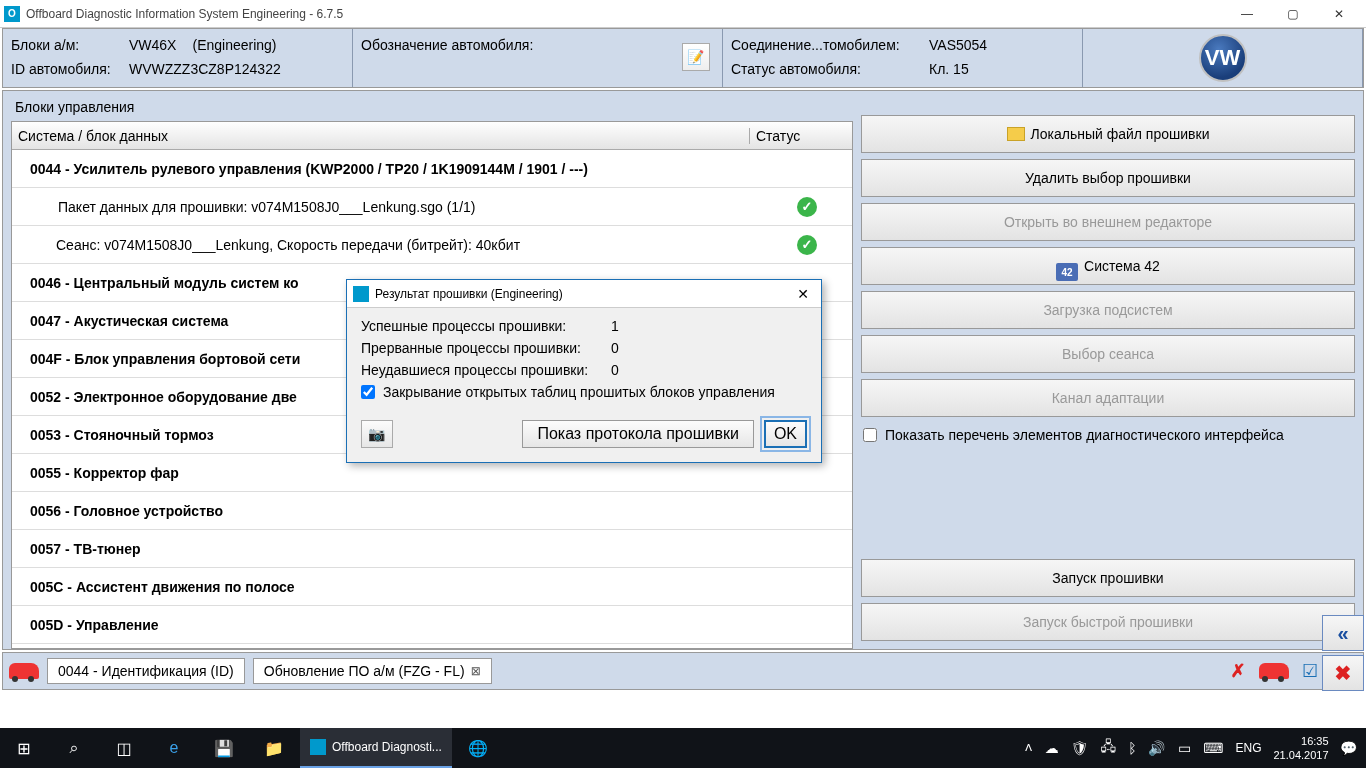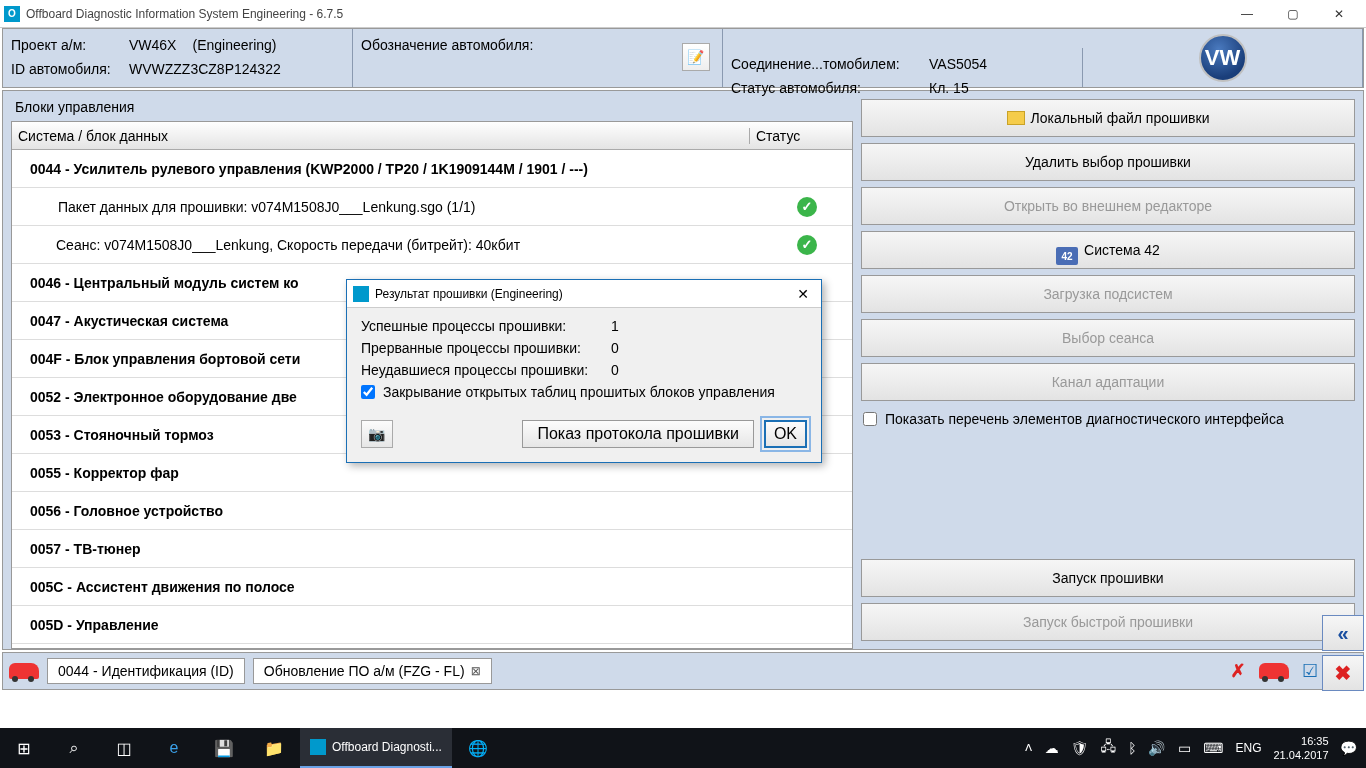--- a/index.html
+++ b/index.html
@@ -9,42 +9,42 @@
 .titlebar .app-icon { width: 16px; height: 16px; background: #0099cc; margin-right: 6px; display: inline-flex; align-items: center; justify-content: center; color: #fff; font-size: 10px; font-weight: bold; }
 .titlebar .title { font-size: 12px; color: #444; flex: 1; }
 .titlebar .winbtn { width: 46px; height: 28px; display: flex; align-items: center; justify-content: center; font-size: 12px; color: #333; }
 
 .header { height: 60px; background: #cfdaea; display: flex; border: 1px solid #999; margin: 0 2px; }
 .header-cell { border-right: 1px solid #8a99b0; padding: 4px 8px; font-size: 14px; color: #000; }
 .header-cell .row { display: flex; gap: 8px; line-height: 24px; }
 .header-cell .label { min-width: 110px; }
 .header-c1 { width: 350px; }
 .header-c2 { width: 370px; position: relative; }
-.header-c3 { width: 360px; margin-top: 19px; }
+.header-c3 { width: 360px; }
 .header-c4 { flex: 1; display: flex; align-items: center; justify-content: center; }
 .note-icon { position: absolute; right: 12px; top: 14px; width: 28px; height: 28px; background: linear-gradient(#fff,#eee); border: 1px solid #aaa; display: flex; align-items: center; justify-content: center; }
 
 .vw-logo { width: 48px; height: 48px; border-radius: 50%; background: radial-gradient(circle at 40% 30%, #4a7abf 0%, #1a3e7a 70%); border: 2px solid #c0c0c0; display: flex; align-items: center; justify-content: center; color: #fff; font-weight: bold; font-size: 22px; }
 
 .main-area { display: flex; margin: 2px; height: 560px; border: 1px solid #999; background: #cfdaea; }
 .main-left { flex: 1; padding: 8px 0 0 8px; display: flex; flex-direction: column; }
 .section-title { font-size: 14px; color: #000; margin-bottom: 6px; padding-left: 4px; }
 .table-wrap { background: #fff; border: 1px solid #999; flex: 1; overflow: hidden; margin-right: 4px; }
 .thead { display: flex; background: linear-gradient(#fefefe, #e4e4e4); border-bottom: 1px solid #aaa; font-size: 14px; height: 28px; align-items: center; }
 .thead .col1 { flex: 1; padding-left: 6px; }
 .thead .col2 { width: 103px; border-left: 1px solid #aaa; padding-left: 6px; }
 .tbody .trow { display: flex; border-bottom: 1px solid #ddd; font-size: 14px; min-height: 38px; align-items: center; }
 .tbody .trow .c1 { flex: 1; padding-left: 18px; }
 .tbody .trow .c2 { width: 90px; display: flex; justify-content: center; }
 .tbody .trow.bold .c1 { font-weight: bold; padding-left: 18px; }
 .tbody .trow.sub .c1 { padding-left: 46px; }
 .tbody .trow.sub2 .c1 { padding-left: 44px; }
 .ok-icon { width: 20px; height: 20px; border-radius: 50%; background: #3bb54a; display: flex; align-items: center; justify-content: center; color: #fff; font-size: 13px; font-weight: bold; }
 
-.main-right { width: 506px; padding: 8px 8px 8px 4px; display: flex; flex-direction: column; gap: 6px; }
+.main-right { width: 506px; padding: 24px 8px 8px 4px; display: flex; flex-direction: column; gap: 6px; }
 .right-btn { height: 38px; background: linear-gradient(#f6f6f6,#e3e3e3); border: 1px solid #999; display: flex; align-items: center; justify-content: center; font-size: 14px; gap: 6px; }
 .right-btn.disabled { color: #999; }
 .right-btn .folder-icon { width: 18px; height: 14px; background: #f5cc4a; border: 1px solid #c9a227; }
 .right-btn .s42-icon { width: 22px; height: 18px; background: #4a6db5; color: #fff; font-size: 10px; font-weight: bold; display: flex; align-items: center; justify-content: center; border-radius: 2px; margin-top: 12px; }
 .checkbox-row { display: flex; align-items: center; gap: 8px; font-size: 14px; margin-top: 4px; padding-left: 2px;}
 .spacer { flex: 1; }
 
 .bottom-tabs { height: 38px; margin: 0 2px; display: flex; align-items: center; gap: 8px; padding: 0 6px; border: 1px solid #999; background: #cfdaea; }
 .car-icon { width: 30px; height: 16px; background: #e33; border-radius: 6px 8px 2px 2px; position: relative; }
 .car-icon::after { content:""; position:absolute; left:3px; bottom:-3px; width:6px; height:6px; background:#333; border-radius:50%; box-shadow: 16px 0 0 #333; }
@@ -88,21 +88,21 @@
   <span class="app-icon">O</span>
   <span class="title">Offboard Diagnostic Information System Engineering - 6.7.5</span>
   <span class="winbtn">—</span>
   <span class="winbtn">▢</span>
   <span class="winbtn">✕</span>
 </div>
 
 <div class="header">
   <div class="header-cell header-c1">
     <div class="row">
-        <span class="label">Проект а/м:</span>
+        <span class="label">Блоки а/м:</span>
         <span>VW46X</span>
         <span style="margin-left:8px;">(Engineering)</span>
       </div>
     <div class="row">
         <span class="label">ID автомобиля:</span>
         <span>WVWZZZ3CZ8P124322</span>
       </div>
   </div>
   <div class="header-cell header-c2">
     <div class="row">

